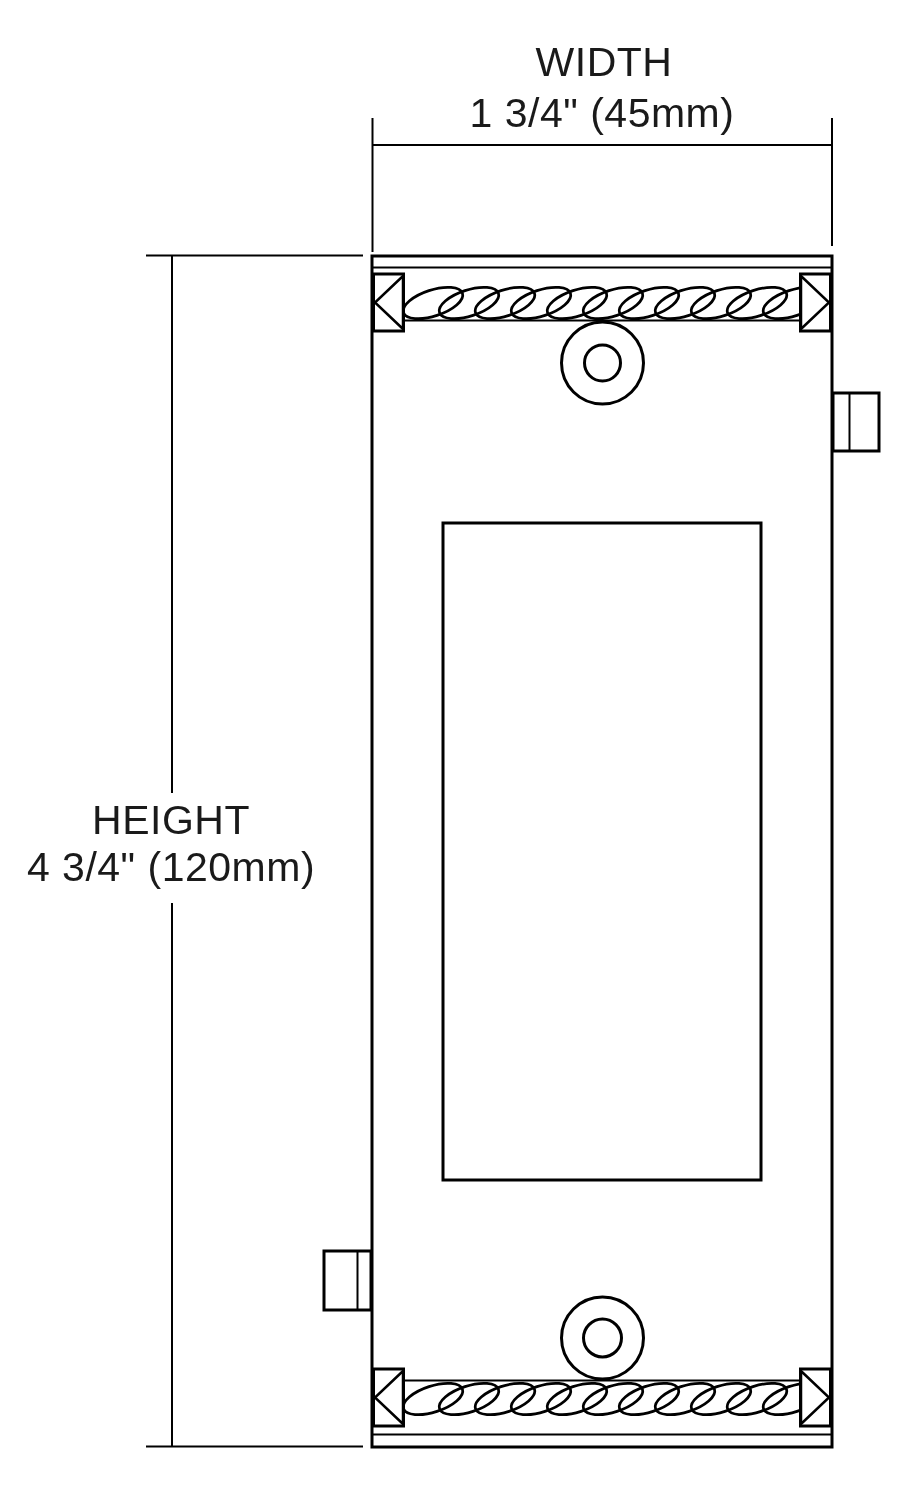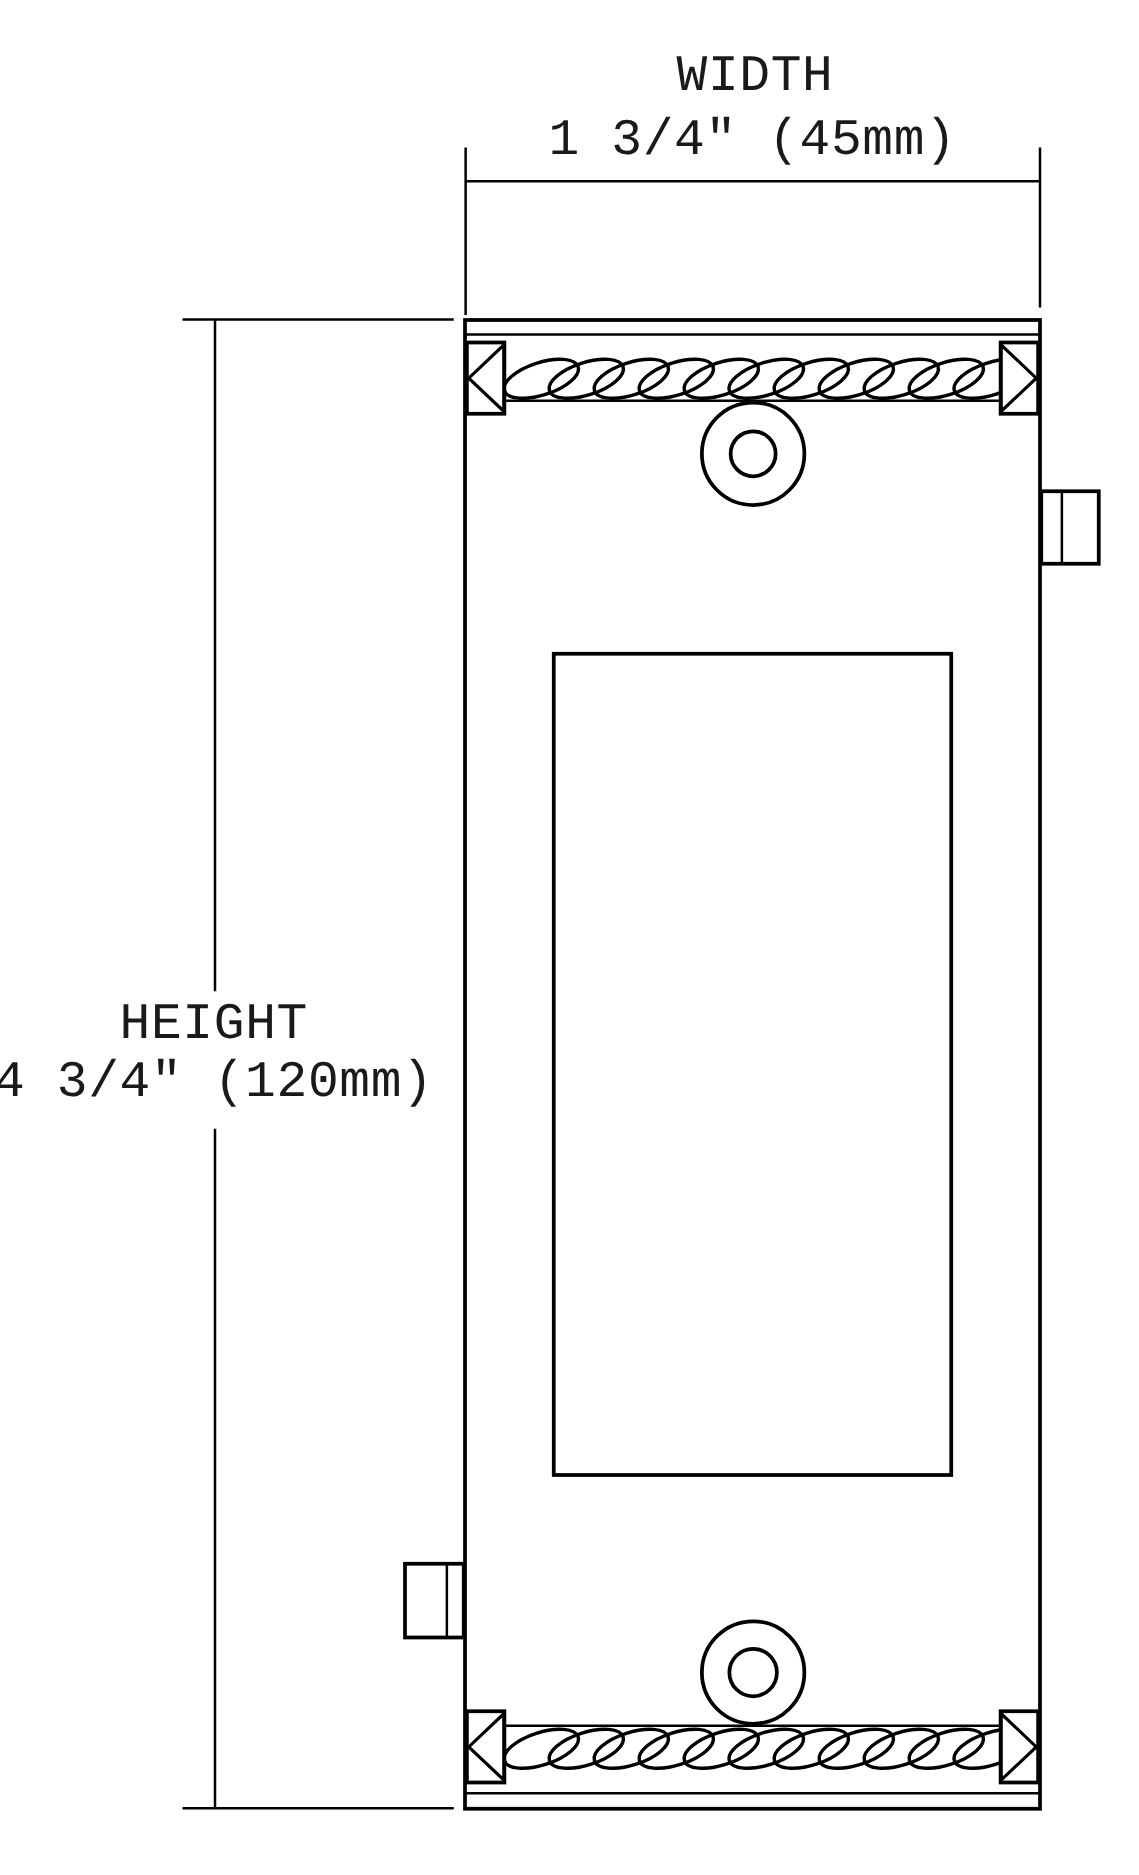--- a/index.html
+++ b/index.html
@@ -5,21 +5,21 @@
   html, body {
     margin: 0;
     padding: 0;
     background: #ffffff;
   }
   .canvas {
     position: relative;
     width: 911px;
     height: 1500px;
     background: #ffffff;
-    font-family: Liberation Mono, monospace;
+    font-family: Liberation Sans, sans-serif;
     overflow: hidden;
   }
   .drawing-svg {
     position: absolute;
     left: 0;
     top: 0;
   }
   .dim-text {
     position: absolute;
     transform: translateX(-50%);

